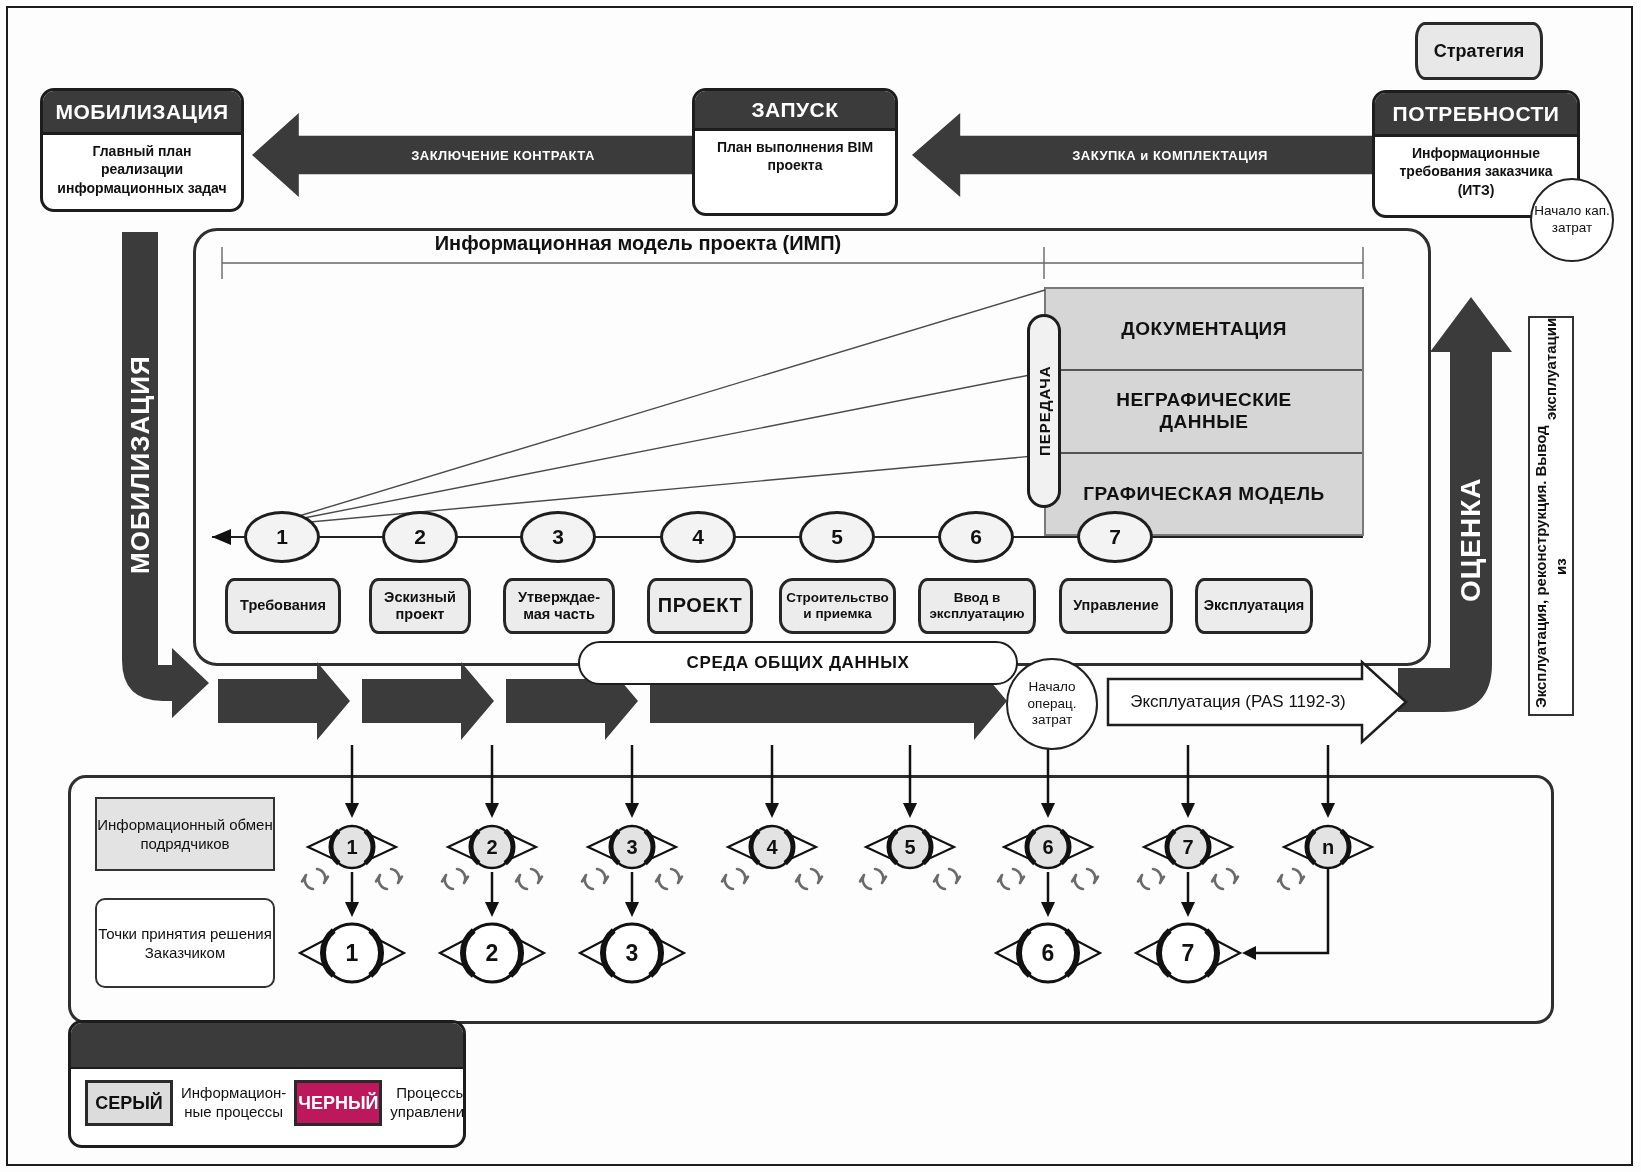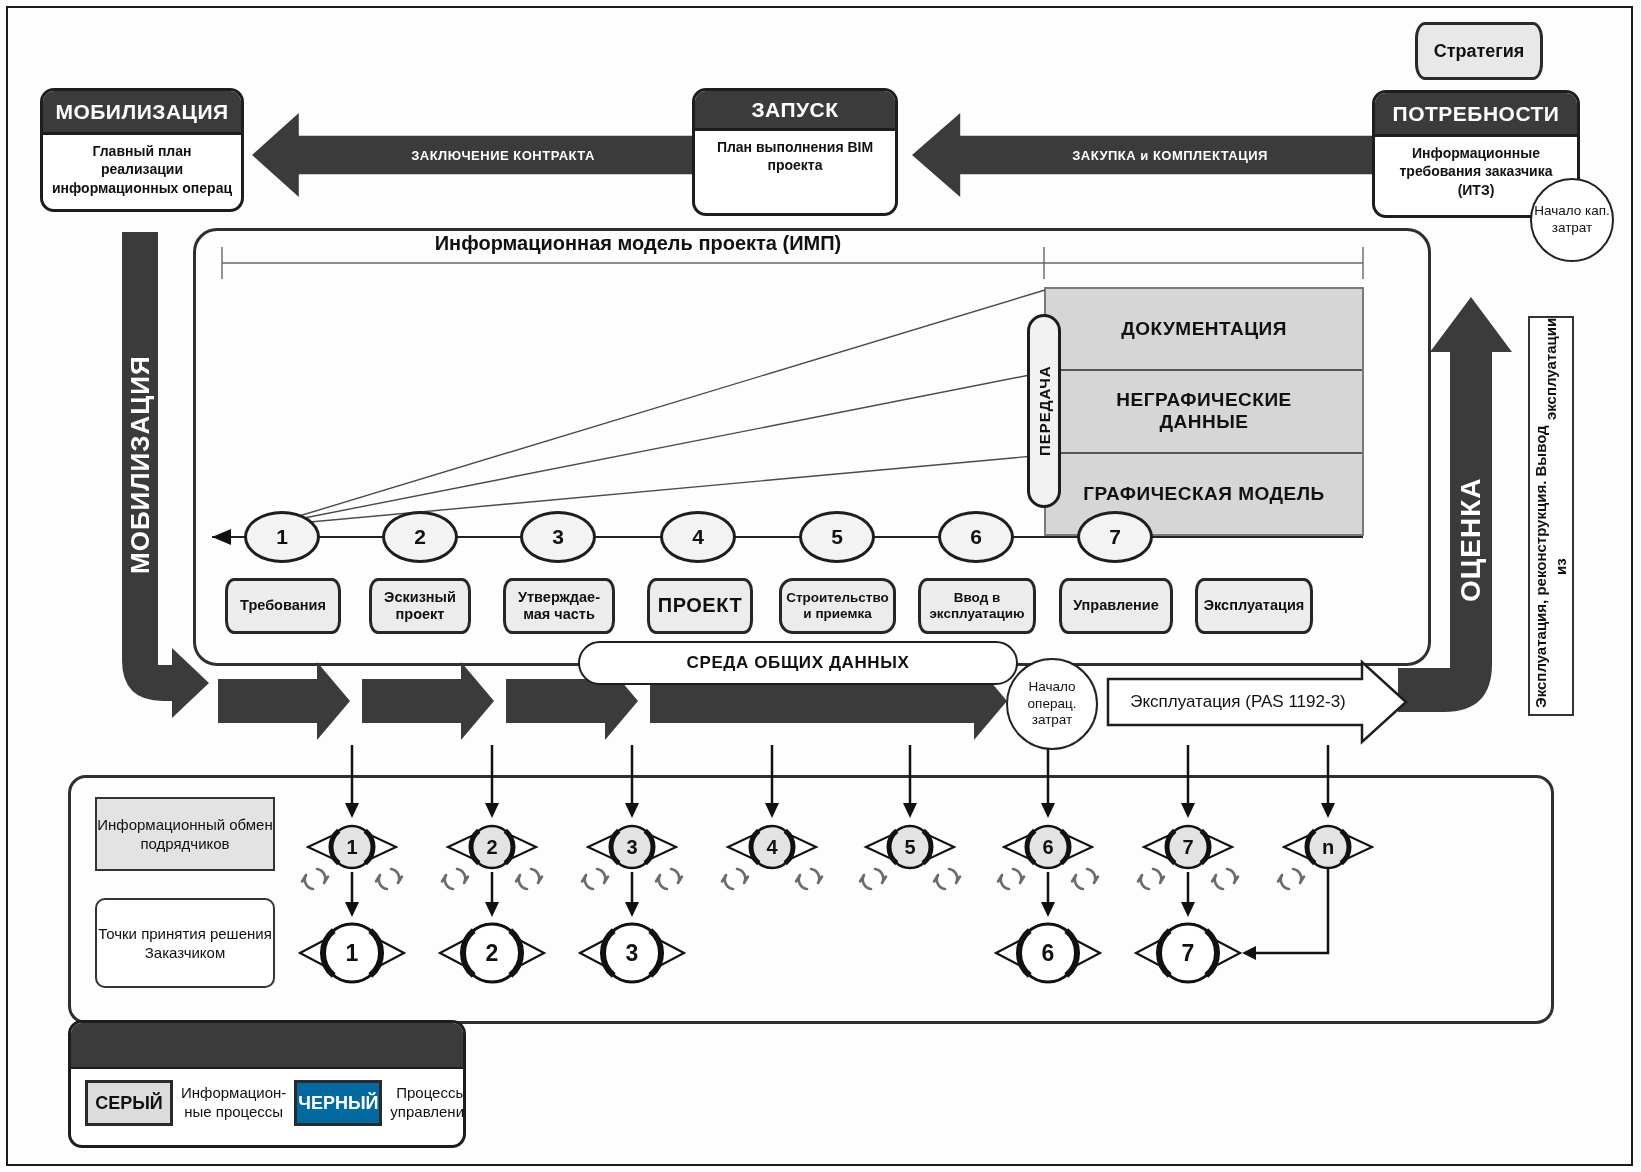--- a/index.html
+++ b/index.html
@@ -49,21 +49,21 @@
   .smallbox{position:absolute;border:2.5px solid #333;display:flex;align-items:center;justify-content:center;
     text-align:center;font-size:15px;line-height:1.3;z-index:4;box-sizing:border-box;}
   
   #legend{position:absolute;left:68px;top:1020px;width:392px;height:122px;border:3px solid #1d1d1d;border-radius:14px;
     overflow:hidden;z-index:4;background:#fff;}
   #legend .band{height:44px;background:#3b3b3b;border-bottom:2px solid #1d1d1d;}
   #legend .row{display:flex;align-items:center;gap:8px;padding:11px 8px 0 14px;}
   .chip{width:88px;height:46px;border:3px solid #2a2a2a;display:flex;align-items:center;justify-content:center;
     font-weight:bold;font-size:18px;box-sizing:border-box;flex:none;}
   .chip.gray{background:#dcdcdc;color:#111;}
-  .chip.black{background:#0369a1;color:#fff;text-align:center;}
+  .chip.black{background:#be185d;color:#fff;text-align:center;}
   .leglabel{font-size:15px;line-height:1.25;text-align:center;}
   svg{position:absolute;left:0;top:0;z-index:2;}
   svg text{font-family:"Liberation Sans",sans-serif;}
 </style>
 </head>
 <body>
 
 <div id="canvas">
   <div class="frame"></div>
 
@@ -303,21 +303,21 @@
       <polygon points="1256,946 1256,960 1242,953" fill="#111"></polygon>
     </svg>
 
   <div id="imp-title">Информационная модель проекта (ИМП)</div>
   <div id="transfer-pill">ПЕРЕДАЧА</div>
   <div id="cde-pill">СРЕДА ОБЩИХ ДАННЫХ</div>
   <div id="pas-label">Эксплуатация (PAS 1192-3)</div>
 
   <div class="capbox" style="left:40px;top:88px;width:198px;height:118px;">
     <div class="cap">МОБИЛИЗАЦИЯ</div>
-    <div class="body">Главный план реализации информационных операц</div>
+    <div class="body">Главный план реализации информационных задач</div>
   </div>
   <div class="larrow" style="left:252px;top:113px;width:434px;">ЗАКЛЮЧЕНИЕ КОНТРАКТА</div>
   <div class="capbox" style="left:692px;top:88px;width:200px;height:122px;">
     <div class="cap" style="padding:7px 0 6px;">ЗАПУСК</div>
     <div class="body">План выполнения BIM проекта</div>
   </div>
   <div class="larrow" style="left:912px;top:113px;width:448px;">ЗАКУПКА и КОМПЛЕКТАЦИЯ</div>
   <div class="capbox" style="left:1372px;top:90px;width:202px;height:122px;">
     <div class="cap">ПОТРЕБНОСТИ</div>
     <div class="body">Информационные требования заказчика (ИТЗ)</div>

